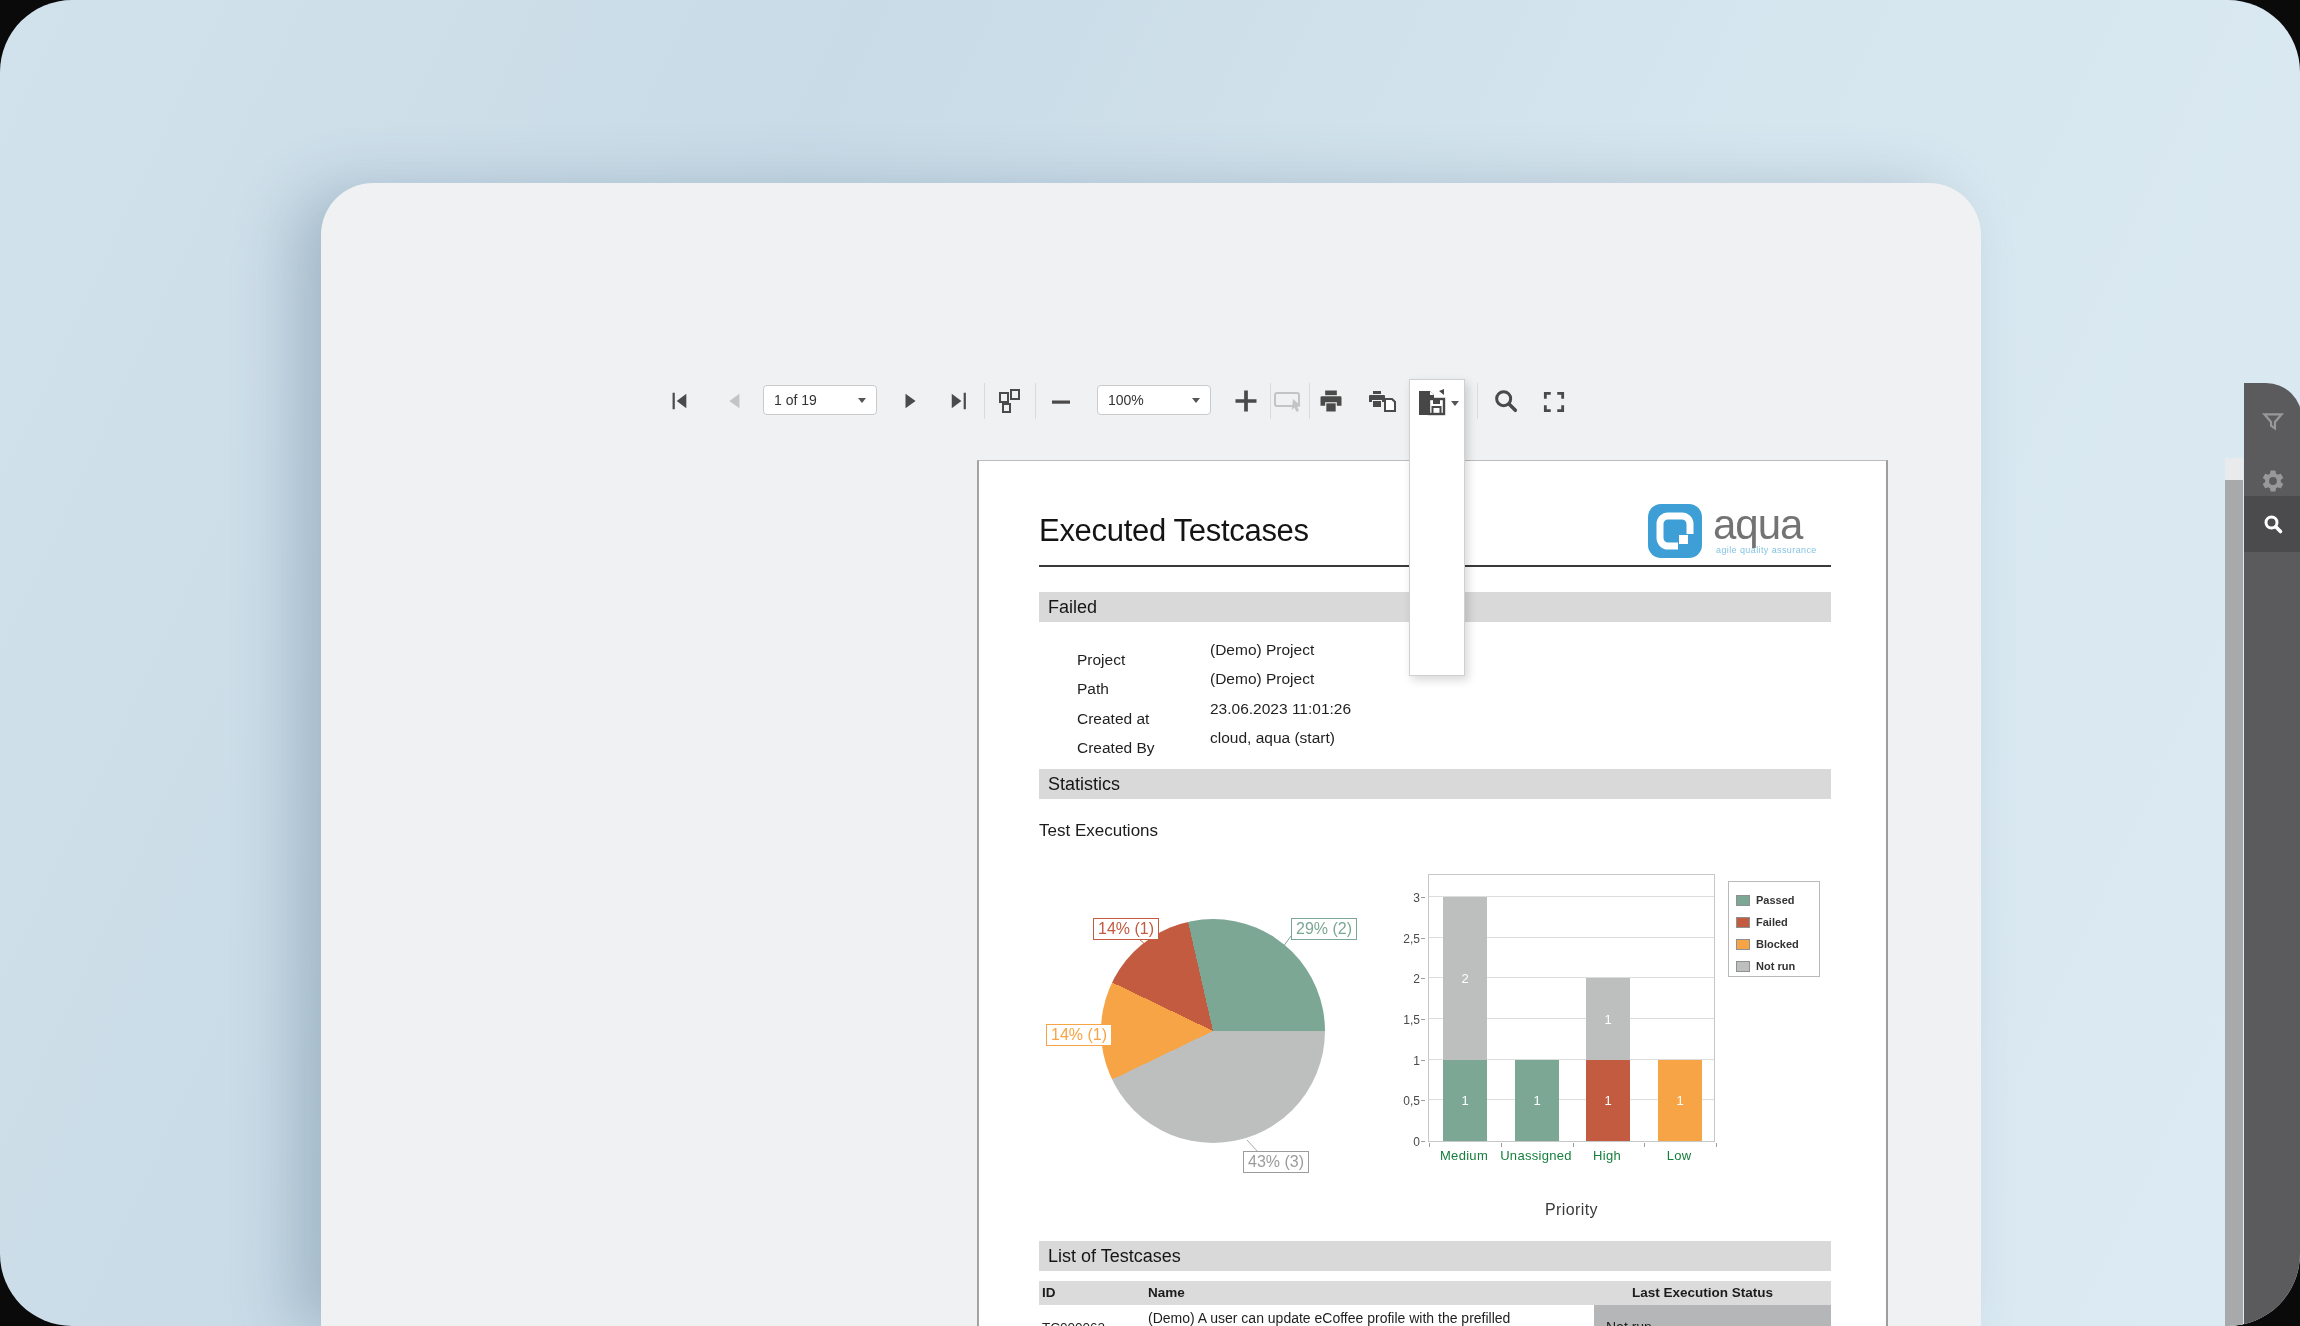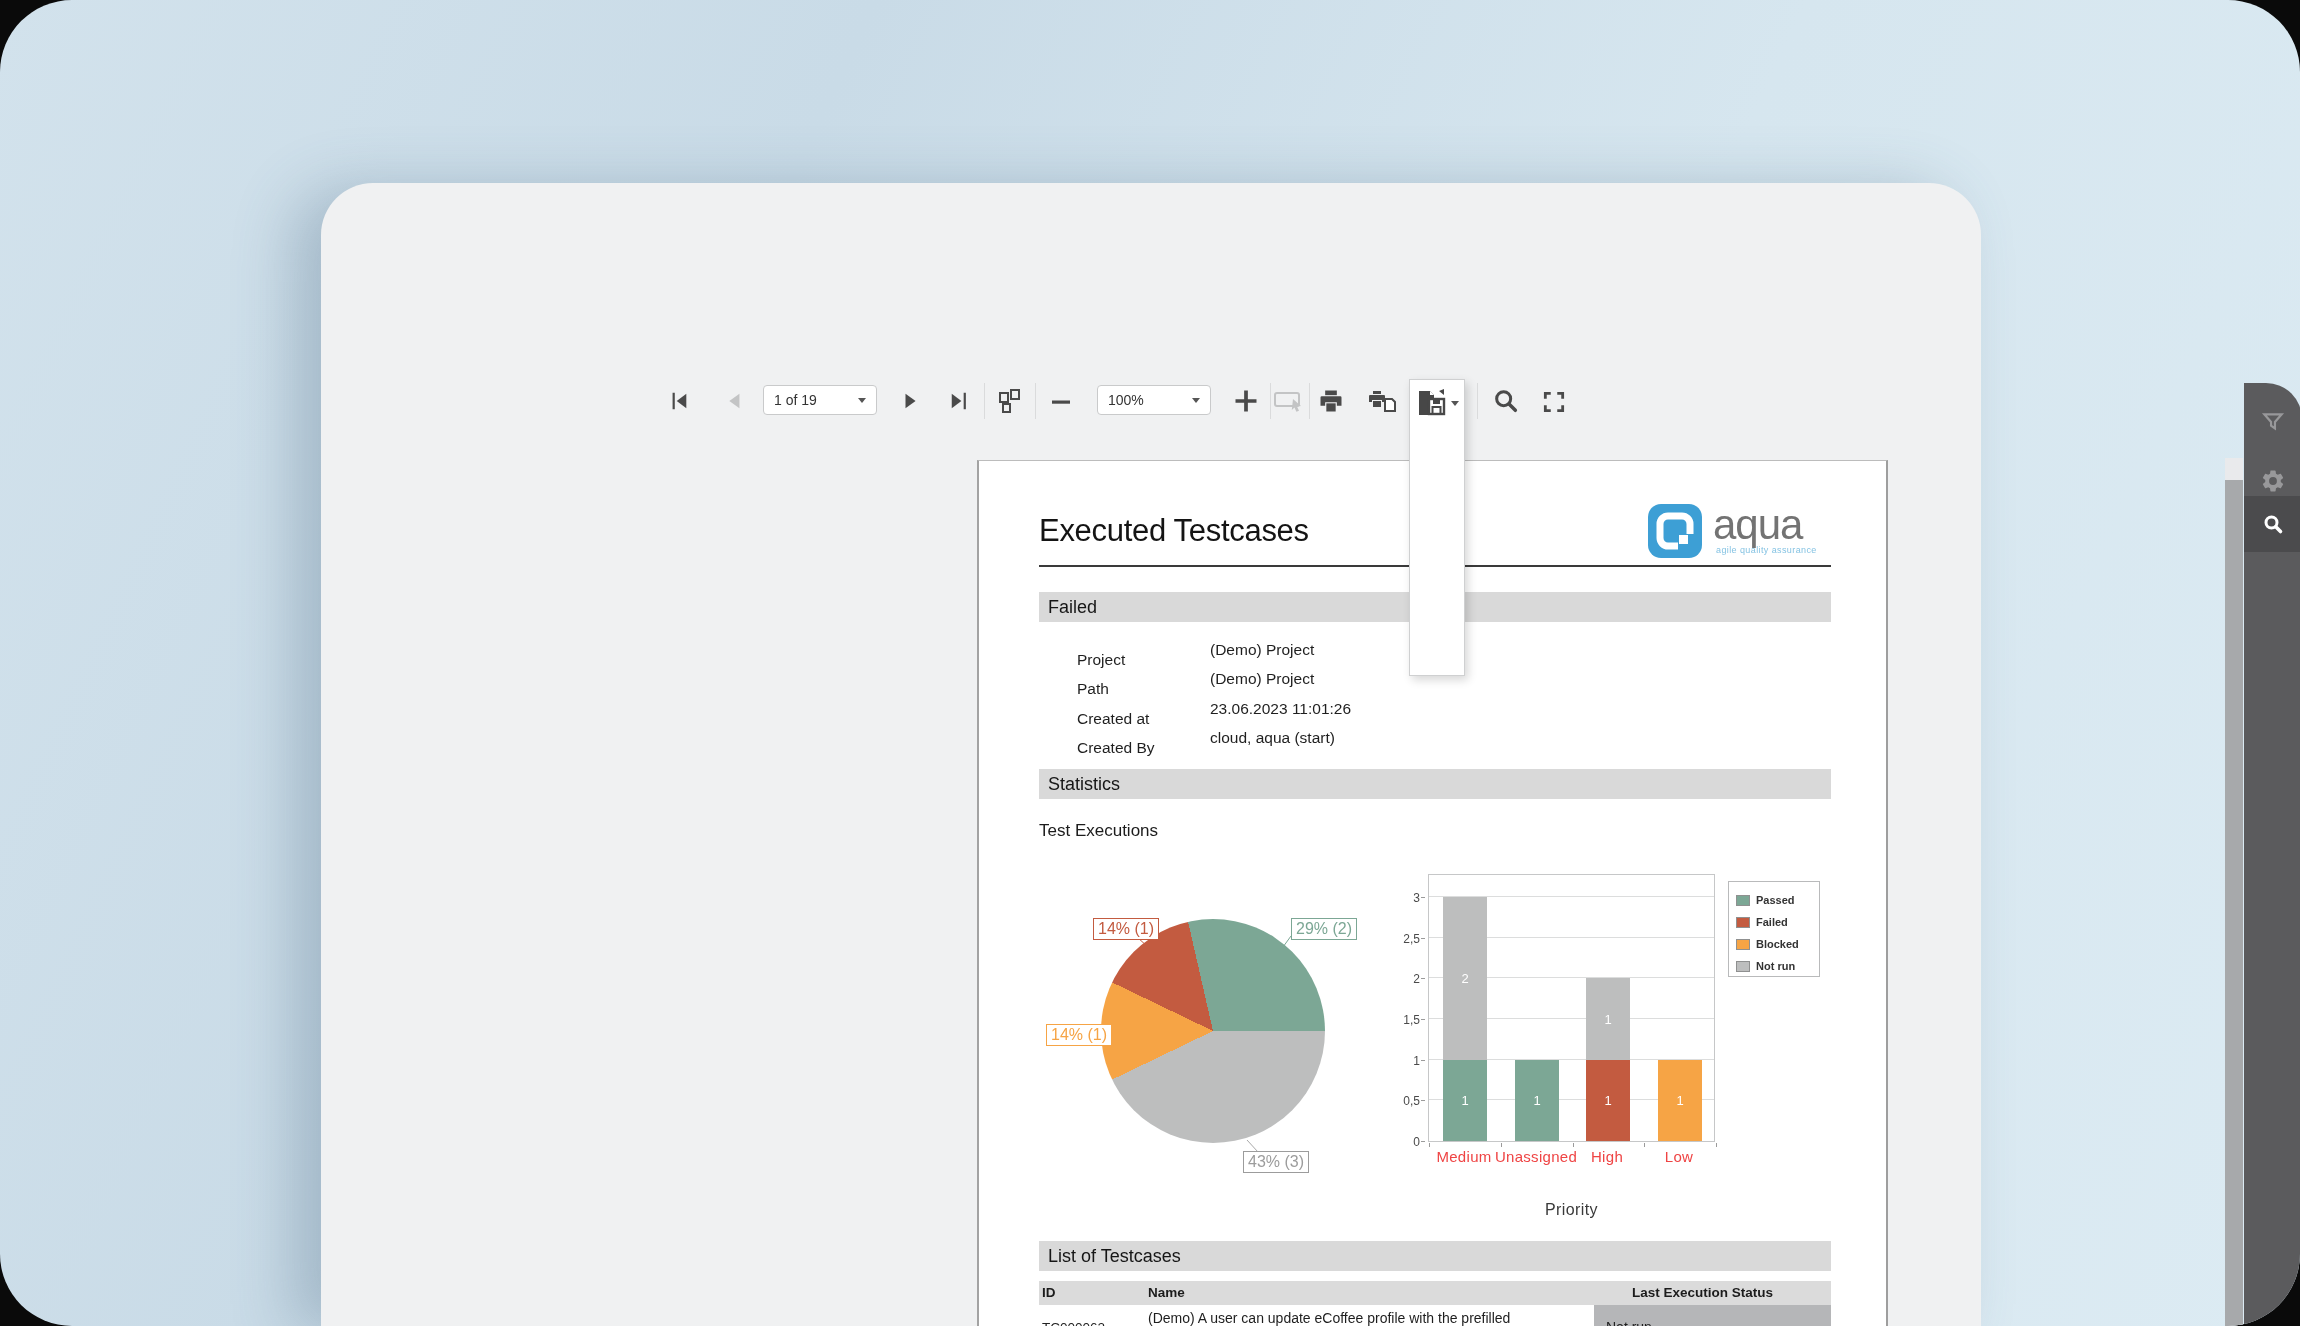--- a/index.html
+++ b/index.html
@@ -66,22 +66,22 @@
   .bar-plot{position:absolute;left:25px;top:0;width:287px;height:268px;background:#fff;
     border:1px solid #c6c7c8;box-sizing:border-box;}
   .gridline{position:absolute;left:0;width:100%;height:1px;background:#dcdddd;}
   .bar-seg{position:absolute;width:44px;display:flex;align-items:center;justify-content:center;
     color:#fff;font-size:13px;}
   .y-axis{position:absolute;left:0;top:0;width:22px;height:268px;}
   .ytick{position:absolute;right:5px;font-size:12px;color:#4a4a4a;}
   .ytickmark{position:absolute;right:0;width:4px;height:1px;background:#9b9b9b;}
   .xtickmark{position:absolute;width:1px;height:4px;top:268px;background:#9b9b9b;}
   .x-axis{position:absolute;left:25px;top:274px;width:287px;height:20px;}
-  .xtick{position:absolute;width:90px;margin-left:-45px;text-align:center;font-size:15px;
-    color:#ef4444;letter-spacing:.3px;}
+  .xtick{position:absolute;width:90px;margin-left:-45px;text-align:center;font-size:13px;
+    color:#15803d;letter-spacing:.3px;}
   .xlabel{position:absolute;left:25px;top:300px;width:287px;text-align:center;font-size:16px;
     color:#3a3a3a;letter-spacing:.4px;margin-top:27px;}
   
   .legend{left:749px;top:420px;width:92px;height:96px;background:#fff;border:1px solid #b9babb;
     box-sizing:border-box;padding:7px 0 0 7px;}
   .lg-item{height:22px;display:flex;align-items:center;text-align:right;}
   .lg-swatch{width:14px;height:11px;border:1px solid #8f9090;box-sizing:border-box;margin-right:6px;}
   .lg-label{font-size:11px;font-weight:bold;color:#333;}
   
   .table{left:60px;top:820px;width:792px;}

